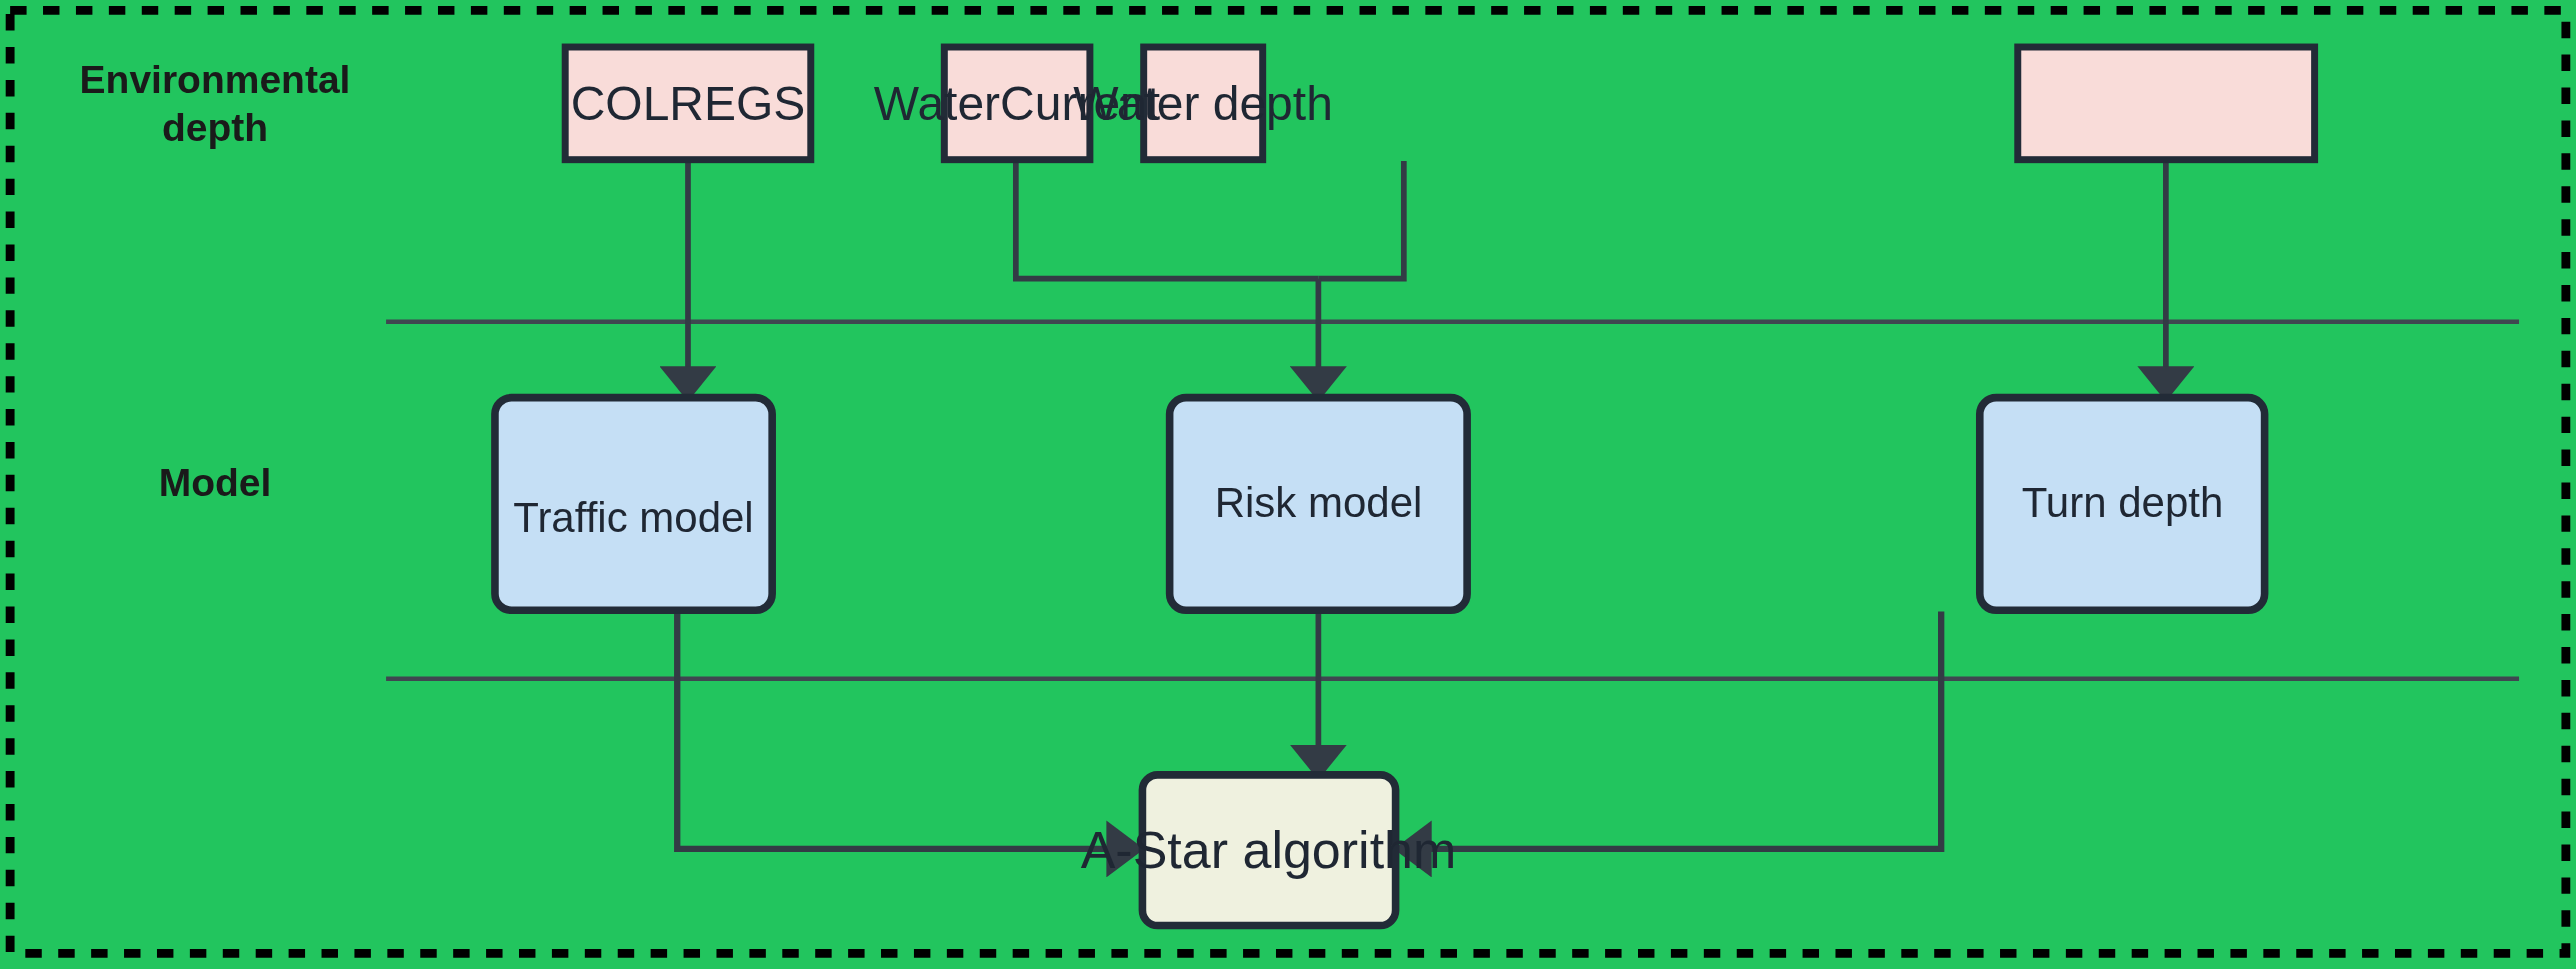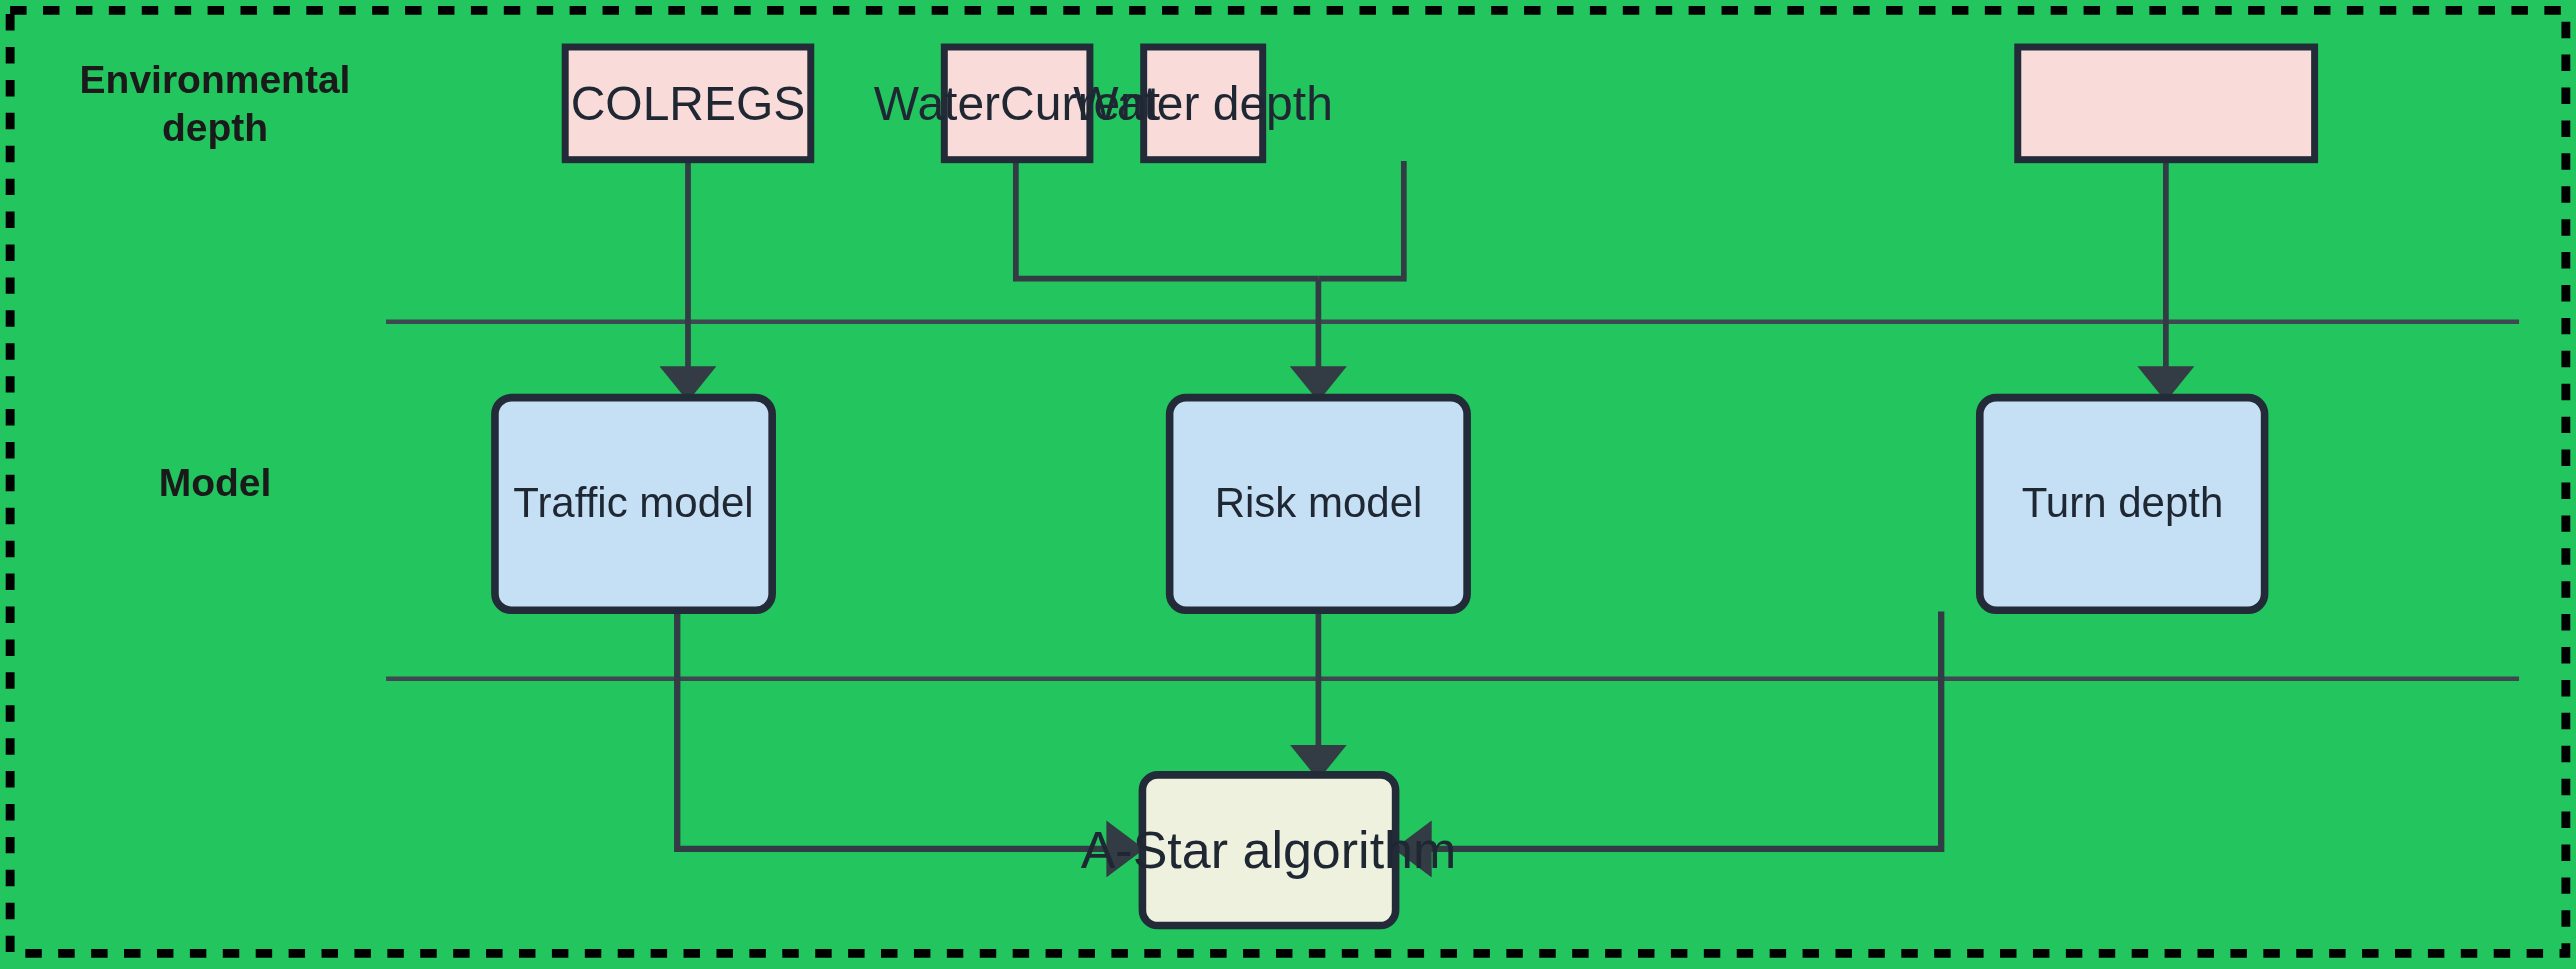--- a/index.html
+++ b/index.html
@@ -108,21 +108,21 @@
     <span>Model</span>
   </div>
 
   <div class="node-label env-label" style="left:565px; top:47px; width:246px; height:113px;">COLREGS</div>
 
   <div class="node-label env-label" style="left:921px; top:47px; width:192px; height:113px;">WaterCurrent</div>
 
   <div class="node-label env-label" style="left:1120px; top:47px; width:166px; height:113px;">Water depth</div>
 
 
-  <div class="node-label model-label" style="left:495px; top:397px; width:277px; height:213px;">Traffic model</div>
+  <div class="node-label model-label" style="left:495px; top:412px; width:277px; height:213px;">Traffic model</div>
 
   <div class="node-label model-label" style="left:1170px; top:397px; width:297px; height:213px;">Risk model</div>
 
   <div class="node-label model-label" style="left:1980px; top:397px; width:285px; height:213px;">Turn depth</div>
 
   <div class="node-label astar-label" style="left:1142px; top:775px; width:253px; height:151px;">A-Star algorithm</div>
 
 </div>
 
 

